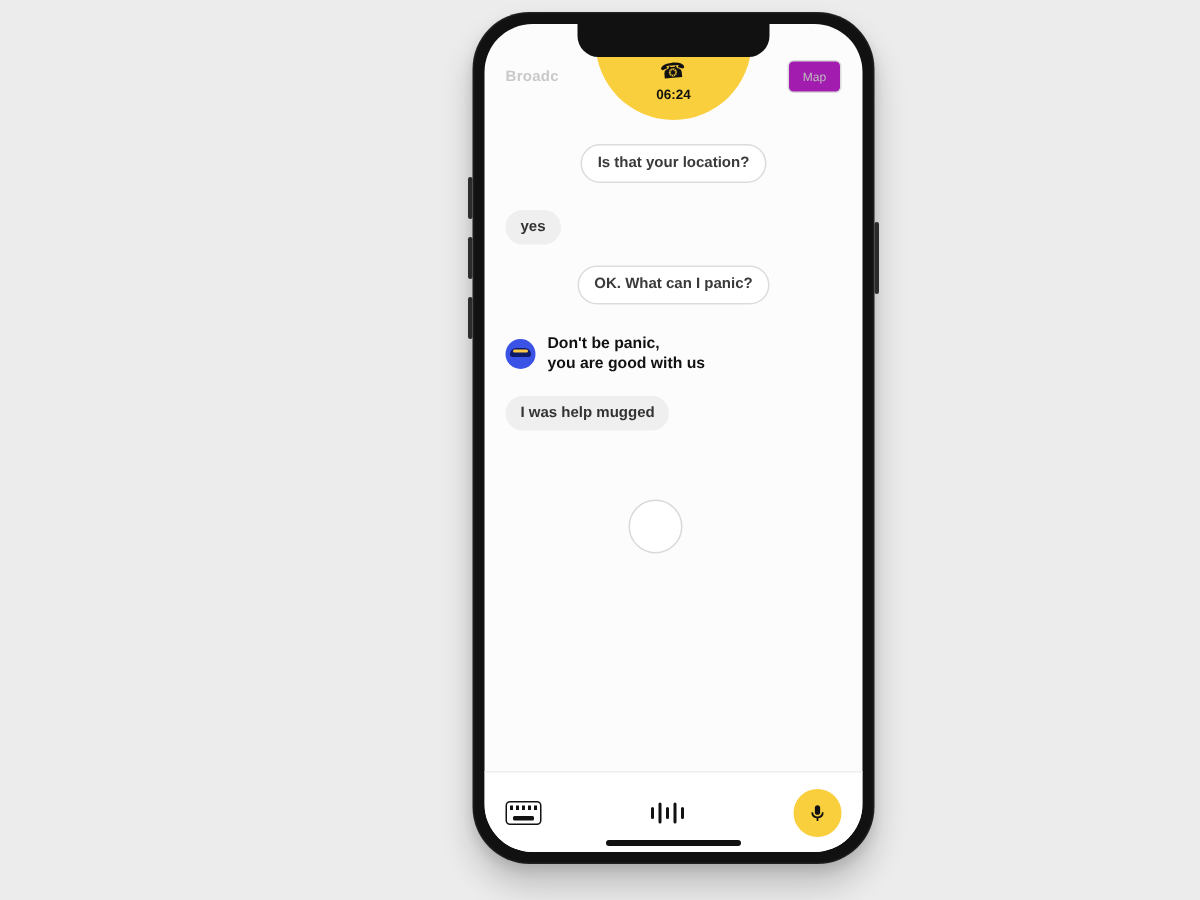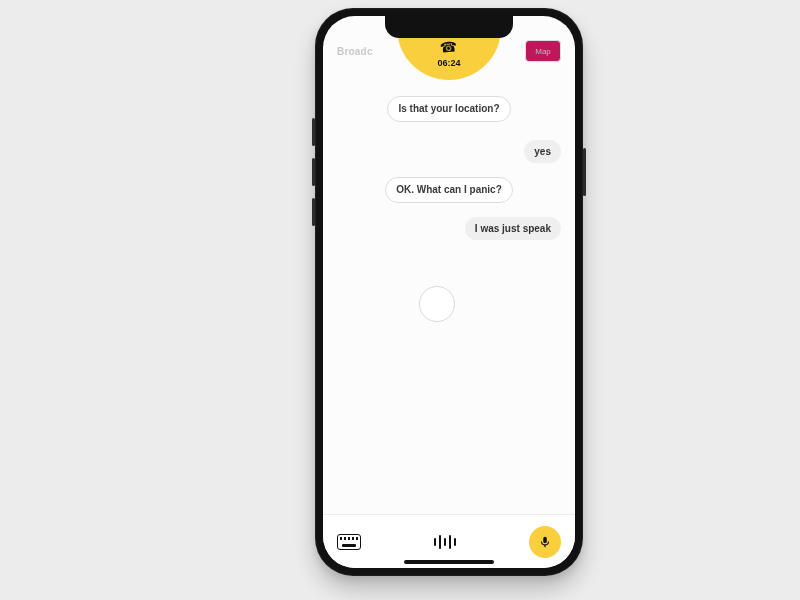--- a/index.html
+++ b/index.html
@@ -93,21 +93,21 @@
   }
   .bg-header .pill {
     width: 34px; height: 20px;
     border: 1px solid #dcdcdc;
     border-radius: 4px;
     display: flex;
     align-items: center;
     justify-content: center;
     font-size: 8px;
     color: #bdbdbd;
-    background: #be185d;
+    background: #a21caf;
   }
 
   
   .call-bubble {
     position: absolute;
     top: -40px;
     left: 50%;
     transform: translateX(-50%);
     width: 104px;
     height: 104px;
@@ -142,21 +142,21 @@
     bottom: 54px;
     padding: 0 14px;
     box-sizing: border-box;
   }
 
   .row {
     display: flex;
     margin: 8px 0;
   }
   .row.left { justify-content: center; }
-  .row.right { justify-content: flex-end; }
+  .row.right { justify-content: flex-start; }
 
   .bubble {
     max-width: 180px;
     padding: 5px 10px;
     border-radius: 14px;
     font-size: 10px;
     line-height: 1.35;
     color: #222;
   }
   .bubble.outline {
@@ -322,23 +322,28 @@
 
         <div class="row right" style="margin-top:18px;">
           <div class="bubble gray">yes</div>
         </div>
 
         <div class="row left" style="margin-top:14px;">
           <div class="bubble outline">OK. What can I panic?</div>
         </div>
 
 
+        <div class="sys-row">
+          <div class="sys-avatar"></div>
+          <div class="sys-text">Don't be panic,
+you are good with us</div>
+        </div>
 
         <div class="row right" style="margin-top:14px;">
-          <div class="bubble gray">I was just speak</div>
+          <div class="bubble gray">I was help mugged</div>
         </div>
 
         <div class="hold-circle"></div>
 
       </div>
 
       <div class="bottom-bar">
         <div class="kbd-icon"></div>
         <div class="wave">
           <span></span>

